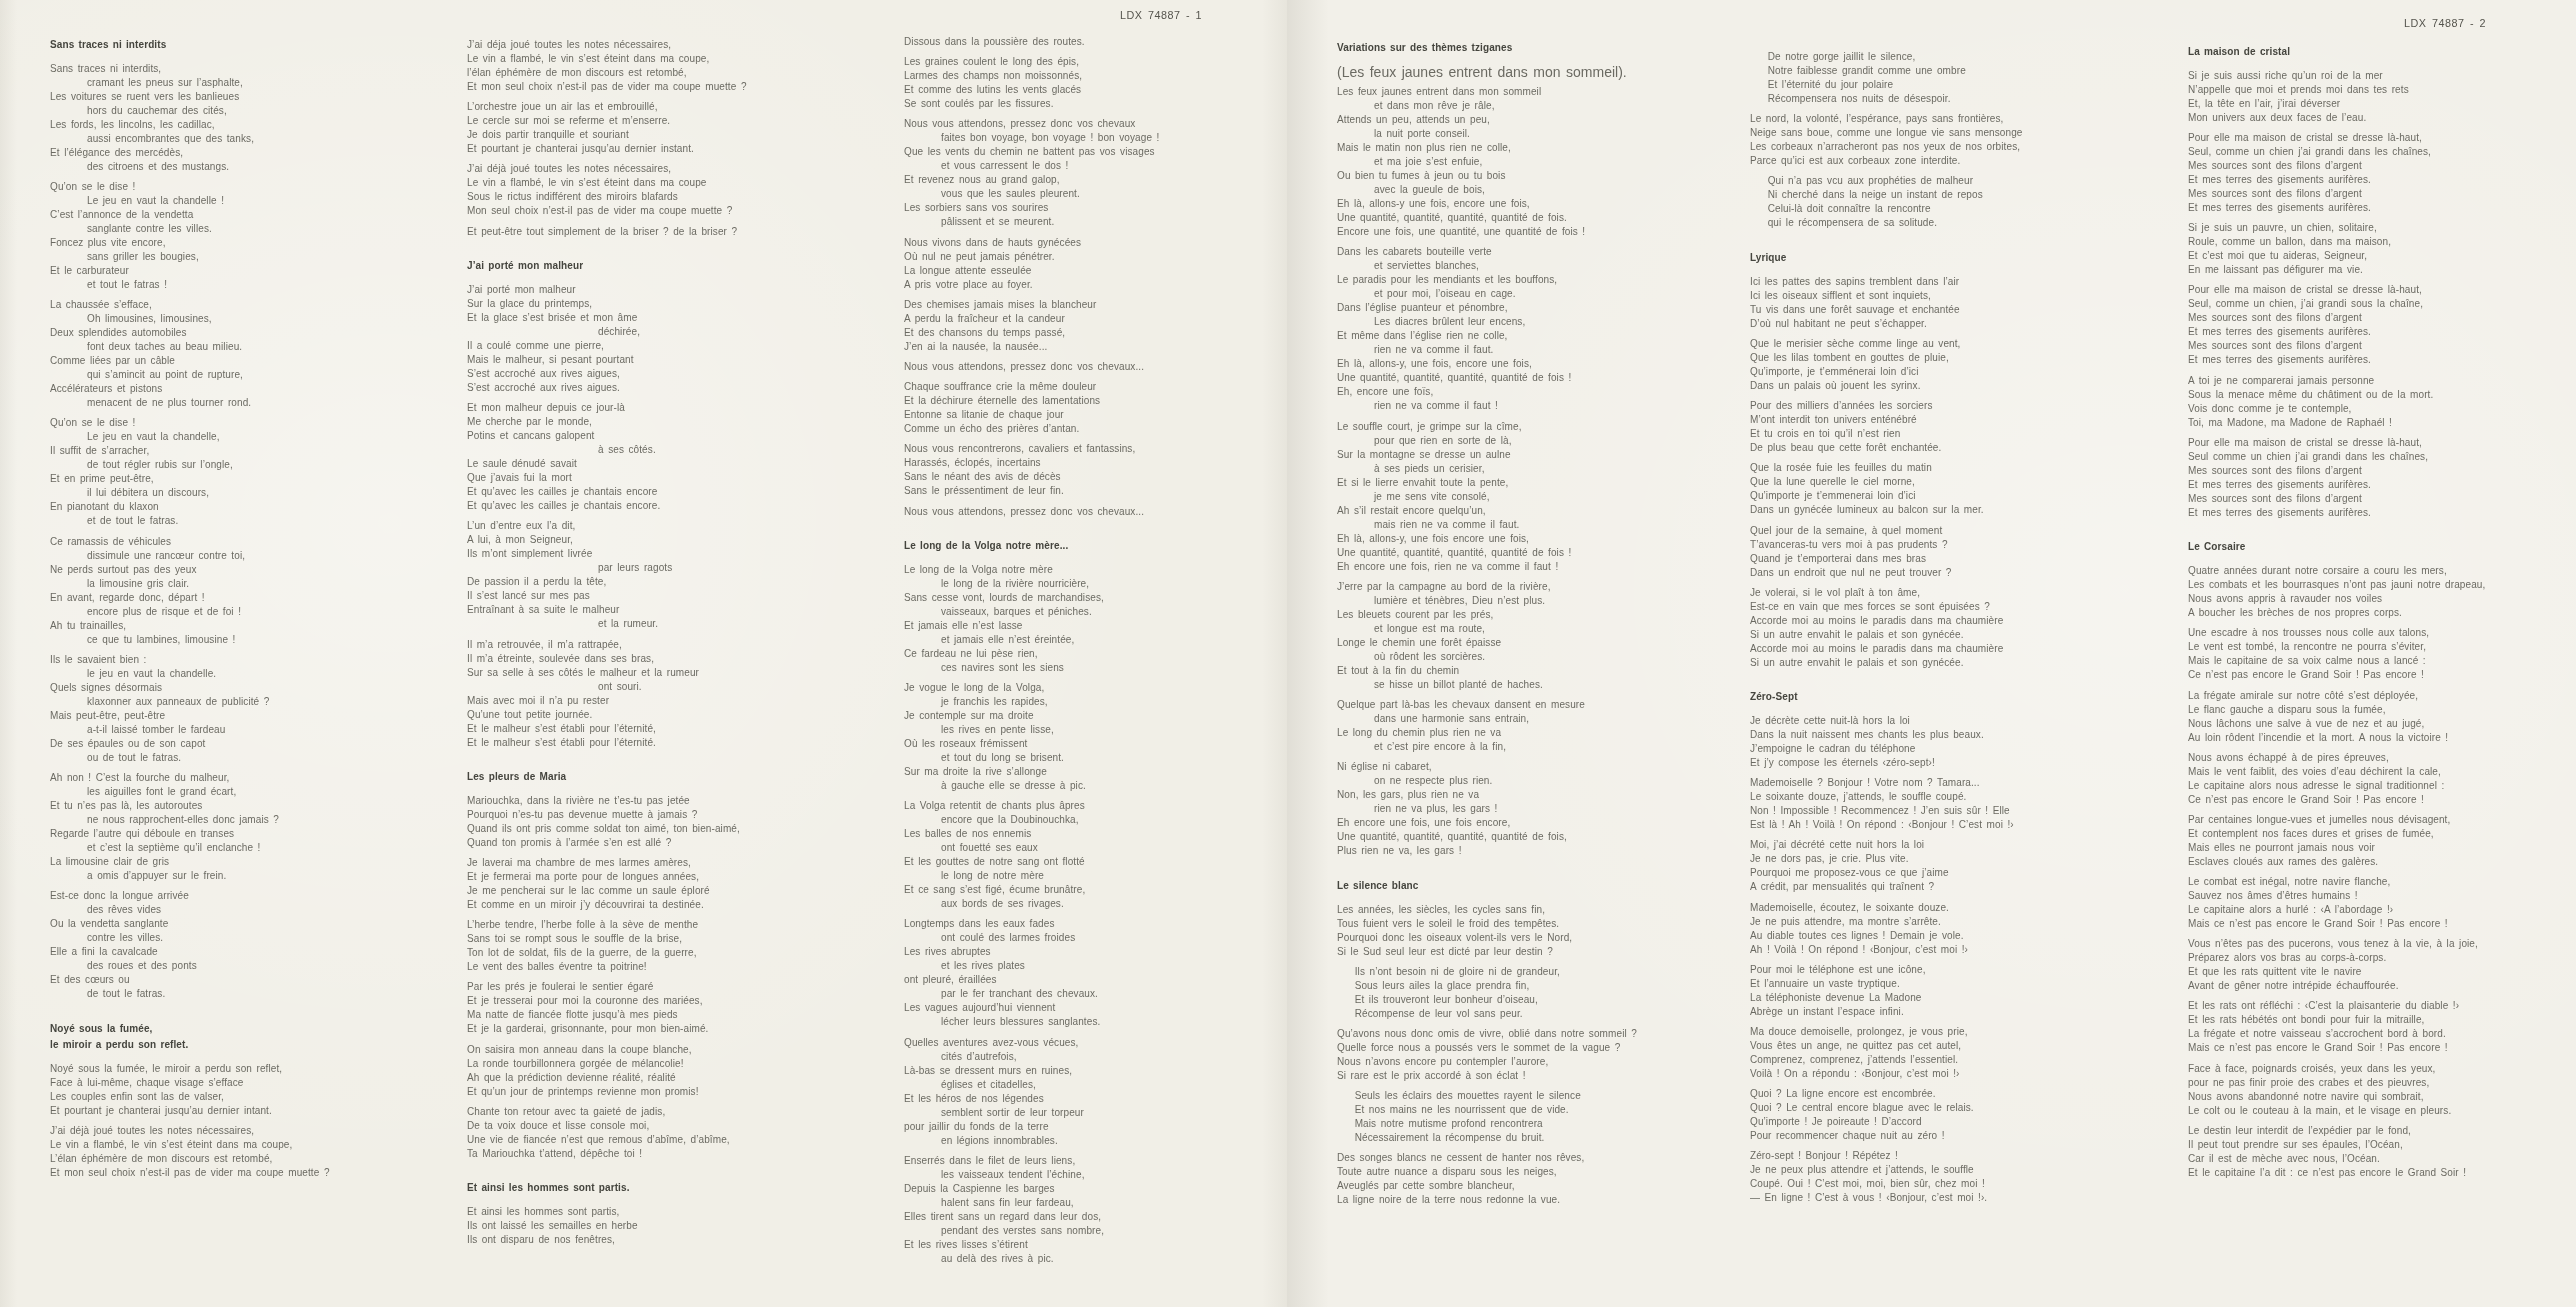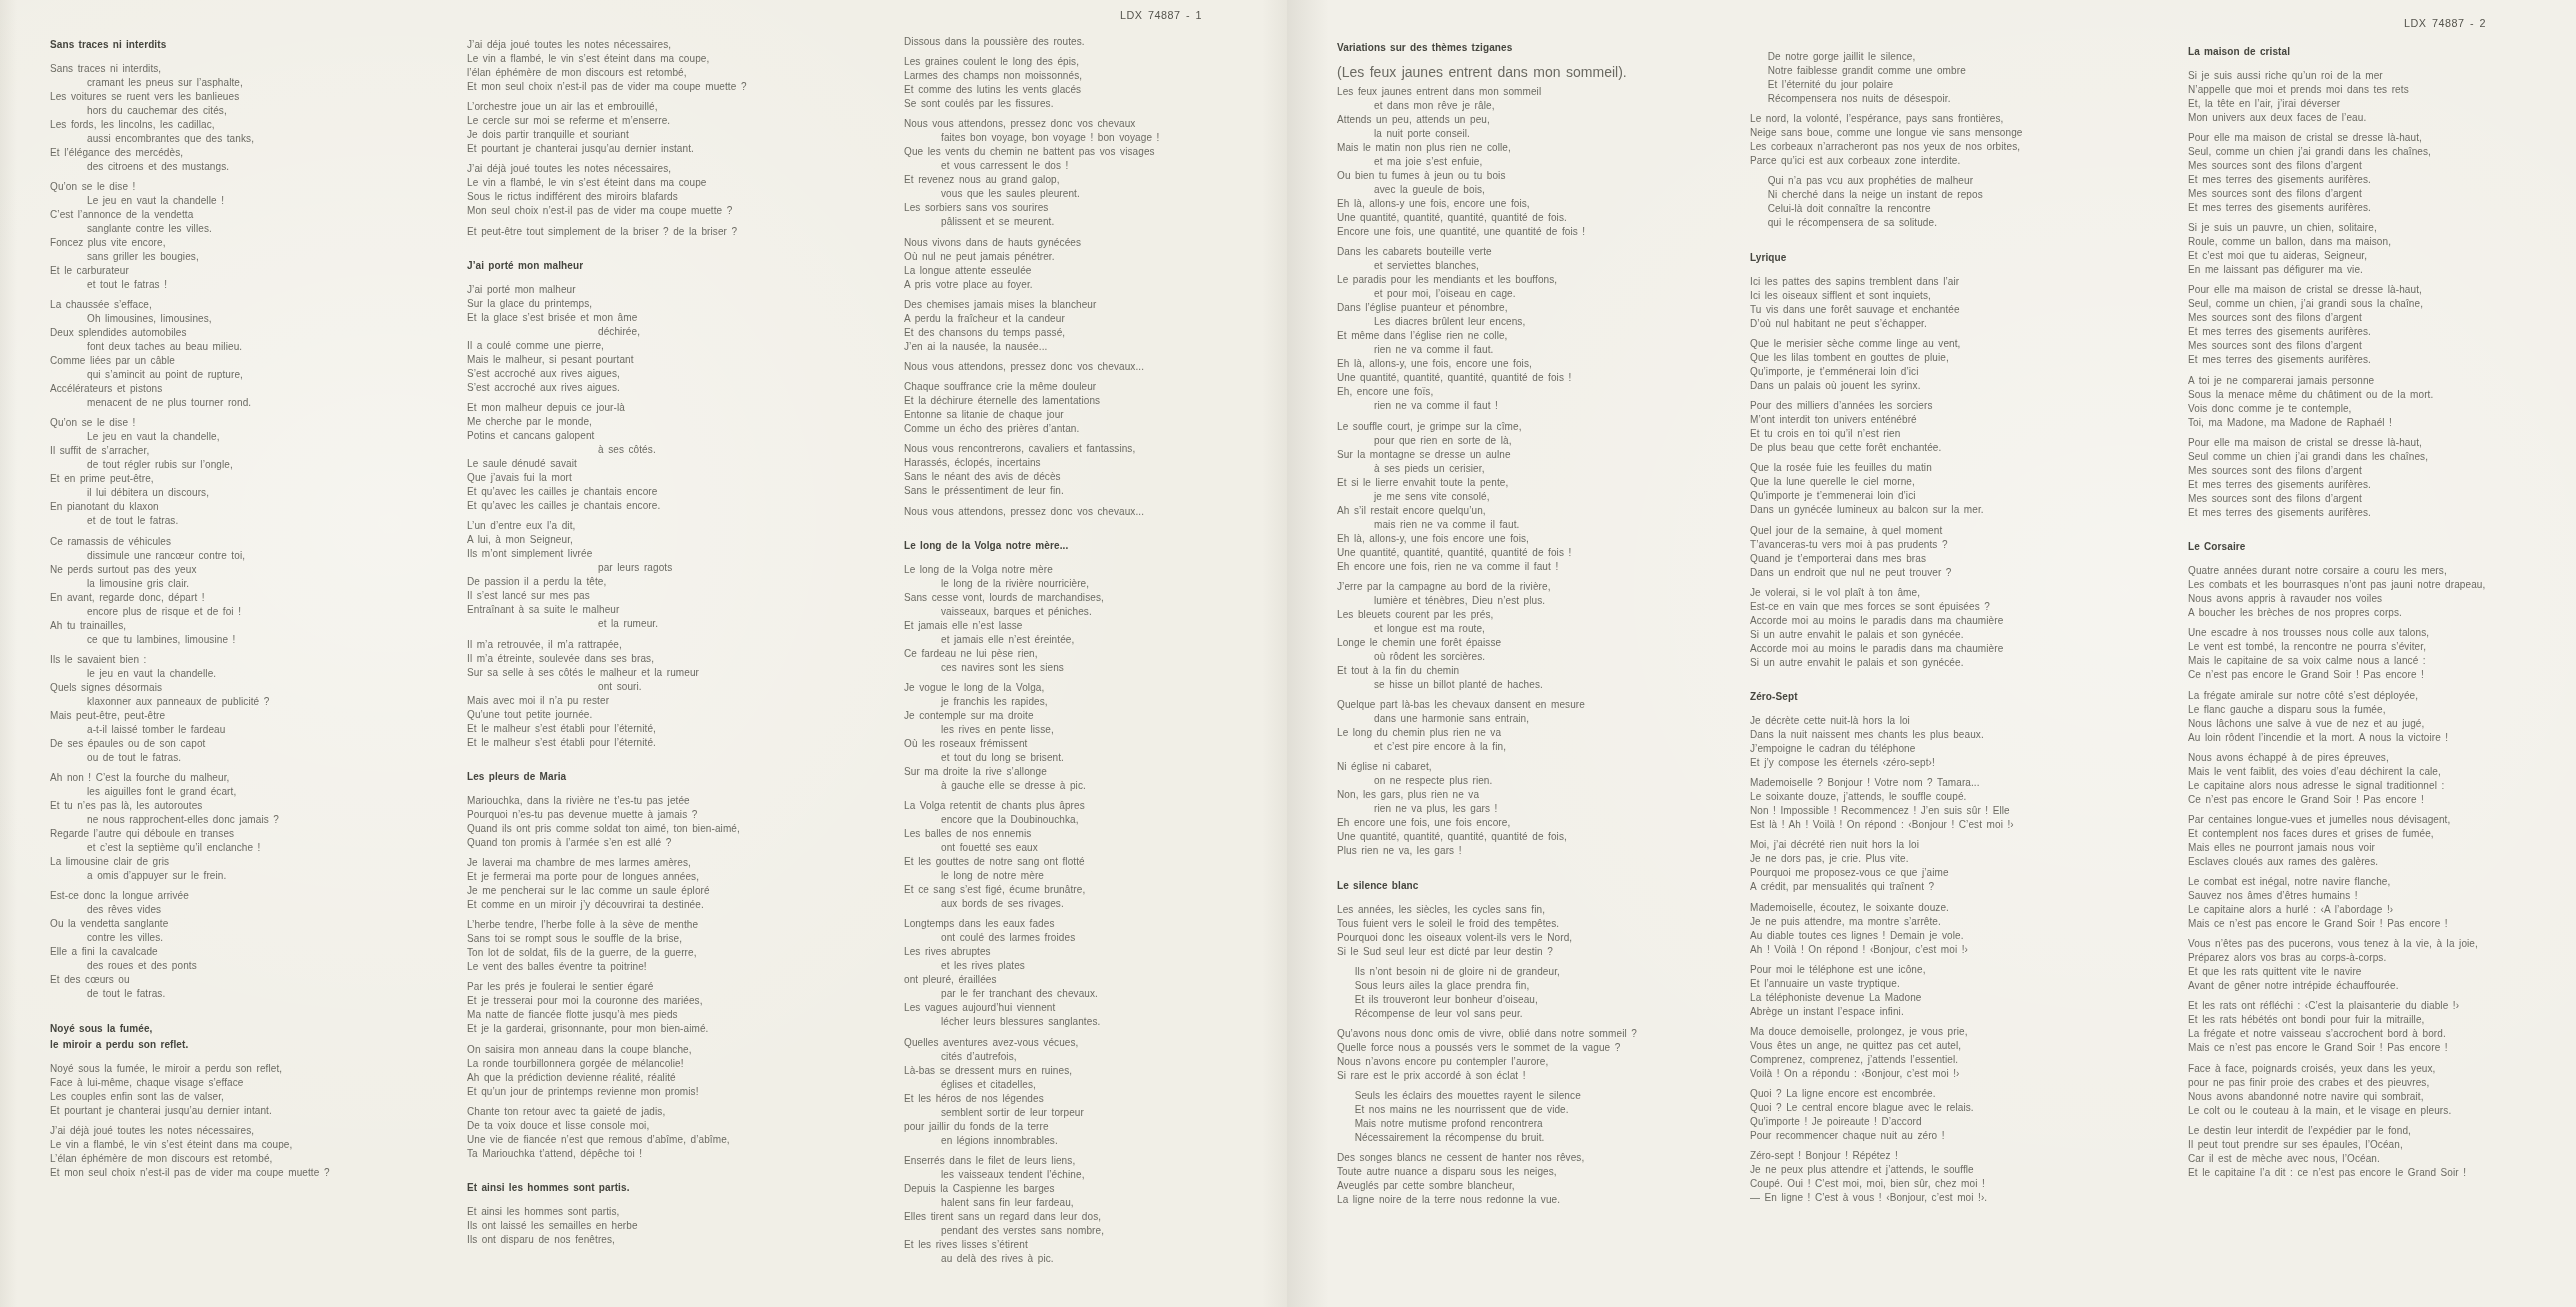--- a/index.html
+++ b/index.html
@@ -567,21 +567,21 @@
           <div class="line">J’empoigne le cadran du téléphone</div>
           <div class="line">Et j’y compose les éternels ‹zéro-sept›!</div>
         </div>
         <div class="stanza">
           <div class="line">Mademoiselle ? Bonjour ! Votre nom ? Tamara...</div>
           <div class="line">Le soixante douze, j’attends, le souffle coupé.</div>
           <div class="line">Non ! Impossible ! Recommencez ! J’en suis sûr ! Elle</div>
           <div class="line">Est là ! Ah ! Voilà ! On répond : ‹Bonjour ! C’est moi !›</div>
         </div>
         <div class="stanza">
-          <div class="line">Moi, j’ai décrété rien nuit hors la loi</div>
+          <div class="line">Moi, j’ai décrété cette nuit hors la loi</div>
           <div class="line">Je ne dors pas, je crie. Plus vite.</div>
           <div class="line">Pourquoi me proposez-vous ce que j’aime</div>
           <div class="line">A crédit, par mensualités qui traînent ?</div>
         </div>
         <div class="stanza">
           <div class="line">Mademoiselle, écoutez, le soixante douze.</div>
           <div class="line">Je ne puis attendre, ma montre s’arrête.</div>
           <div class="line">Au diable toutes ces lignes ! Demain je vole.</div>
           <div class="line">Ah ! Voilà ! On répond ! ‹Bonjour, c’est moi !›</div>
         </div>

